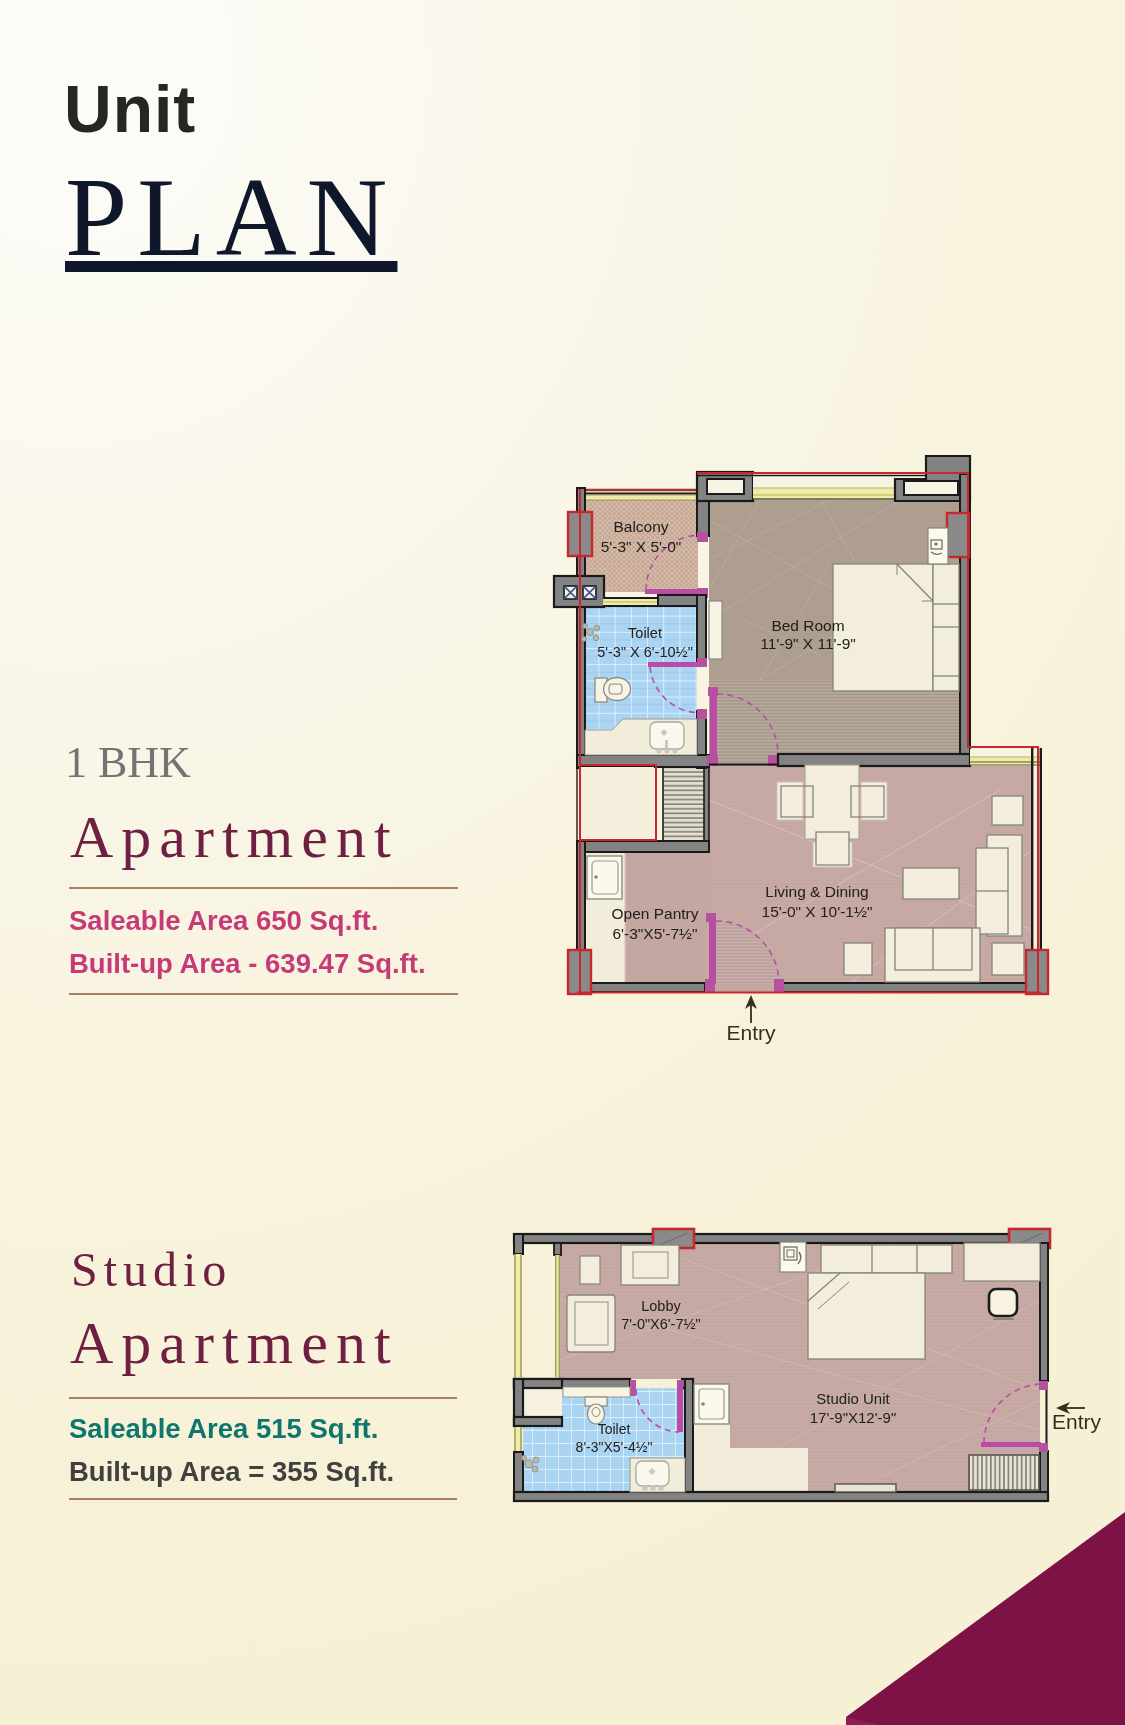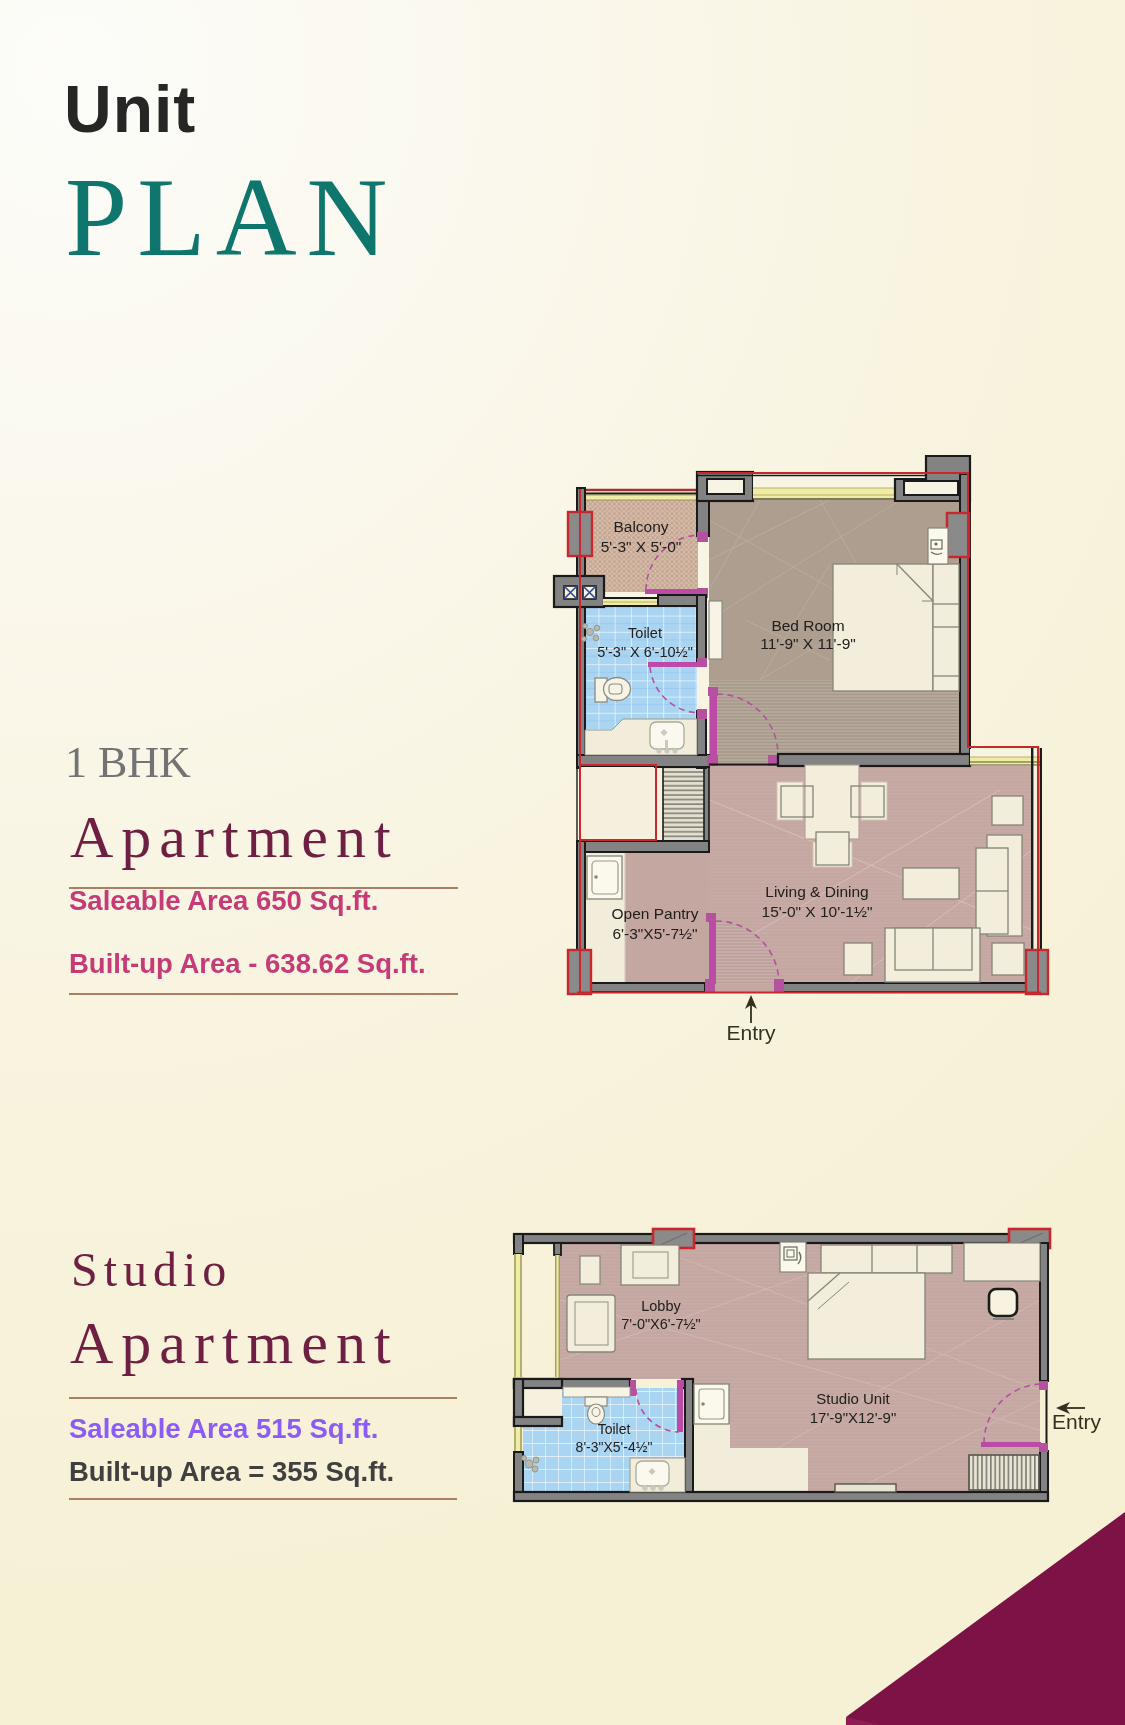--- a/index.html
+++ b/index.html
@@ -6,41 +6,41 @@
   body{width:1125px;height:1725px;overflow:hidden;position:relative;
        font-family:"Liberation Sans",sans-serif;
        background:radial-gradient(140% 95% at 6% 4%, #fcfcf9 0%, #faf7ea 35%, #f8f3dd 65%, #f6f0d4 100%);}
   .abs{position:absolute;}
 </style>
 </head>
 <body>
 
 <div class="abs" style="left:64px;top:76px;font-weight:bold;font-size:66px;line-height:1;color:#262624;letter-spacing:1px;">Unit</div>
 
-<div class="abs" style="left:65px;top:161px;font-family:'Liberation Serif',serif;font-size:112px;line-height:1;color:#0f766e;letter-spacing:10px;">PLAN</div>
+<div class="abs" style="left:65px;top:161px;font-family:'Liberation Serif',serif;font-size:112px;line-height:1;color:#0f172a;letter-spacing:10px;text-decoration:underline;">PLAN</div>
 
 <div class="abs" style="left:65px;top:741px;font-family:'Liberation Serif',serif;font-size:44px;line-height:1;color:#737373;">1 BHK</div>
 
 <div class="abs" style="left:70px;top:807px;font-family:'Liberation Serif',serif;font-size:60px;line-height:1;color:#6e1f42;letter-spacing:8px;">Apartment</div>
 
 <div class="abs" style="left:69px;top:887px;width:389px;height:2px;background:#ac7f62;"></div>
 
-<div class="abs" style="left:69px;top:884px;font-weight:bold;font-size:27.5px;line-height:1.2;color:#c73a78;">Saleable Area 650 Sq.ft.</div>
-
-<div class="abs" style="left:69px;top:947px;font-weight:bold;font-size:27.5px;line-height:1.2;color:#c73a78;">Built-up Area - 638.62 Sq.ft.</div>
+<div class="abs" style="left:69px;top:904px;font-weight:bold;font-size:27.5px;line-height:1.2;color:#c73a78;">Saleable Area 650 Sq.ft.</div>
+
+<div class="abs" style="left:69px;top:947px;font-weight:bold;font-size:27.5px;line-height:1.2;color:#c73a78;">Built-up Area - 639.47 Sq.ft.</div>
 
 <div class="abs" style="left:69px;top:993px;width:389px;height:2px;background:#ac7f62;"></div>
 
 <div class="abs" style="left:71px;top:1246px;font-family:'Liberation Serif',serif;font-size:48px;line-height:1;color:#6e1f42;letter-spacing:6px;">Studio</div>
 
 <div class="abs" style="left:70px;top:1313px;font-family:'Liberation Serif',serif;font-size:60px;line-height:1;color:#6e1f42;letter-spacing:8px;">Apartment</div>
 
 <div class="abs" style="left:69px;top:1397px;width:388px;height:2px;background:#ac7f62;"></div>
 
-<div class="abs" style="left:69px;top:1412px;font-weight:bold;font-size:27.5px;line-height:1.2;color:#8b5cf6;">Saleable Area 515 Sq.ft.</div>
+<div class="abs" style="left:69px;top:1412px;font-weight:bold;font-size:27.5px;line-height:1.2;color:#0f766e;">Saleable Area 515 Sq.ft.</div>
 
 <div class="abs" style="left:69px;top:1455px;font-weight:bold;font-size:27.5px;line-height:1.2;color:#404040;">Built-up Area = 355 Sq.ft.</div>
 
 <div class="abs" style="left:69px;top:1498px;width:388px;height:2px;background:#ac7f62;"></div>
 
 <svg class="abs" style="left:0;top:0;" width="1125" height="1725" viewBox="0 0 1125 1725">
 <defs>
   <pattern id="hatch" width="4.8" height="4.8" patternUnits="userSpaceOnUse">
     <rect width="4.8" height="4.8" fill="#d6bcab"></rect>
     <path d="M0 0 L4.8 4.8 M4.8 0 L0 4.8" stroke="#bc9a84" stroke-width="0.9"></path>

